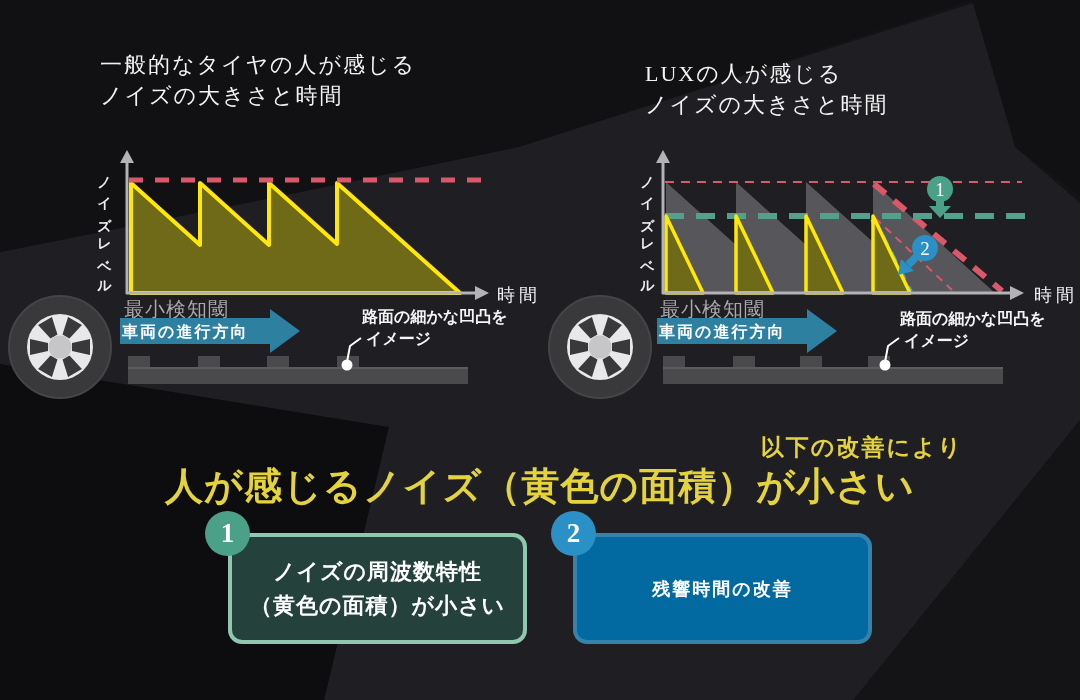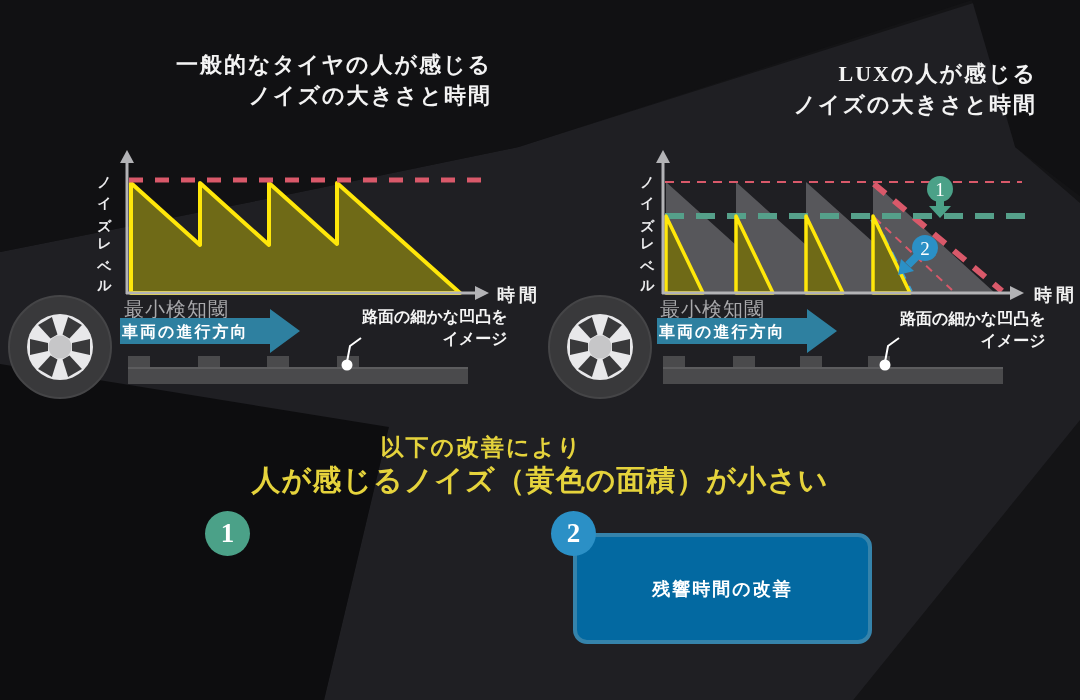--- a/index.html
+++ b/index.html
@@ -4,34 +4,34 @@
 <style>
   html,body{margin:0;padding:0;background:#000;}
   .stage{position:relative;width:1080px;height:700px;overflow:hidden;
          background:#141416;font-family:"Liberation Serif",serif;}
   .shard{position:absolute;inset:0;}
   .shard-light{background:#1f1f23;clip-path:polygon(26% 28%,48% 21%,91% 0,94% 21%,100% 29%,100% 60%,79% 100%,30% 100%,36% 61%,0 72%,0 36%);}
   .shard-dark-tl{background:#111113;clip-path:polygon(0 0,90% 0,48% 21%,26% 28%,0 36%);}
   .shard-dark-tr{background:#111113;clip-path:polygon(90% 0,100% 0,100% 28%,94% 21%);}
   .shard-dark-bl{background:#0d0d0f;clip-path:polygon(0 52%,36% 61%,30% 100%,0 100%);}
   .abs{position:absolute;}
-  .title{width:392px;text-align:right;color:#f3f3f3;font-weight:bold;
+  .title{width:392px;text-align:left;color:#f3f3f3;font-weight:normal;
          font-size:22px;line-height:31px;letter-spacing:2px;}
   .ylab{writing-mode:vertical-rl;text-orientation:upright;color:#ededef;
         font-size:14px;letter-spacing:5px;font-weight:bold;}
-  .xlab{color:#f0f0f0;font-size:18px;font-weight:bold;letter-spacing:4px;}
+  .xlab{color:#f0f0f0;font-size:18px;font-weight:normal;letter-spacing:4px;}
   .thr{color:#a9a9ac;font-size:20px;letter-spacing:1px;}
   .dirlab{width:146px;text-align:left;color:#fff;font-size:16px;
           font-weight:bold;letter-spacing:2px;}
-  .roadnote{color:#f5f5f5;font-size:16px;line-height:22px;font-weight:bold;text-align:right;}
+  .roadnote{color:#f5f5f5;font-size:16px;line-height:22px;font-weight:bold;}
   .roadnote .l2{margin-left:4px;}
-  .sum1{left:0;top:432px;width:963px;text-align:center;color:#e5d33c;
+  .sum1{left:0;top:432px;width:963px;text-align:right;color:#e5d33c;
         font-size:23px;font-weight:bold;letter-spacing:2px;}
   .sum2{left:0;top:461px;width:1080px;text-align:center;color:#e5d33c;
-        font-size:29px;font-weight:bold;letter-spacing:1px;}
+        font-size:38px;font-weight:bold;letter-spacing:1px;}
   .impbox{border-radius:14px;display:flex;flex-direction:column;
           justify-content:center;align-items:center;color:#fff;
           font-weight:bold;text-align:center;}
   .box1{left:228px;top:533px;width:291px;height:103px;background:#24423b;
         border:4px solid #8fc8ae;font-size:22px;line-height:34px;letter-spacing:1px;}
   .box2{left:573px;top:533px;width:291px;height:103px;background:#0369a1;
         border:4px solid #3583ab;font-size:18px;line-height:34px;letter-spacing:2px;}
   .bigbadge{width:45px;height:45px;border-radius:50%;color:#fff;
             font-size:27px;line-height:45px;text-align:center;font-weight:bold;}
   .bb1{left:205px;top:511px;background:#4ba188;}
@@ -193,19 +193,23 @@
     <circle cx="240" cy="45" r="5.5" fill="#ffffff"></circle>
   </svg>
   <div class="abs roadnote" style="left:900px;top:308px;">
     <div>路面の細かな凹凸を</div>
     <div class="l2">イメージ</div>
   </div>
 
   <div class="abs sum1">以下の改善により</div>
   <div class="abs sum2">人が感じるノイズ（黄色の面積）が小さい</div>
 
+  <div class="abs impbox box1">
+    <div>ノイズの周波数特性</div>
+    <div>（黄色の面積）が小さい</div>
+  </div>
   <div class="abs impbox box2">
     <div>残響時間の改善</div>
   </div>
   <div class="abs bigbadge bb1">1</div>
   <div class="abs bigbadge bb2">2</div>
 
 </div>
 
 </body></html>

